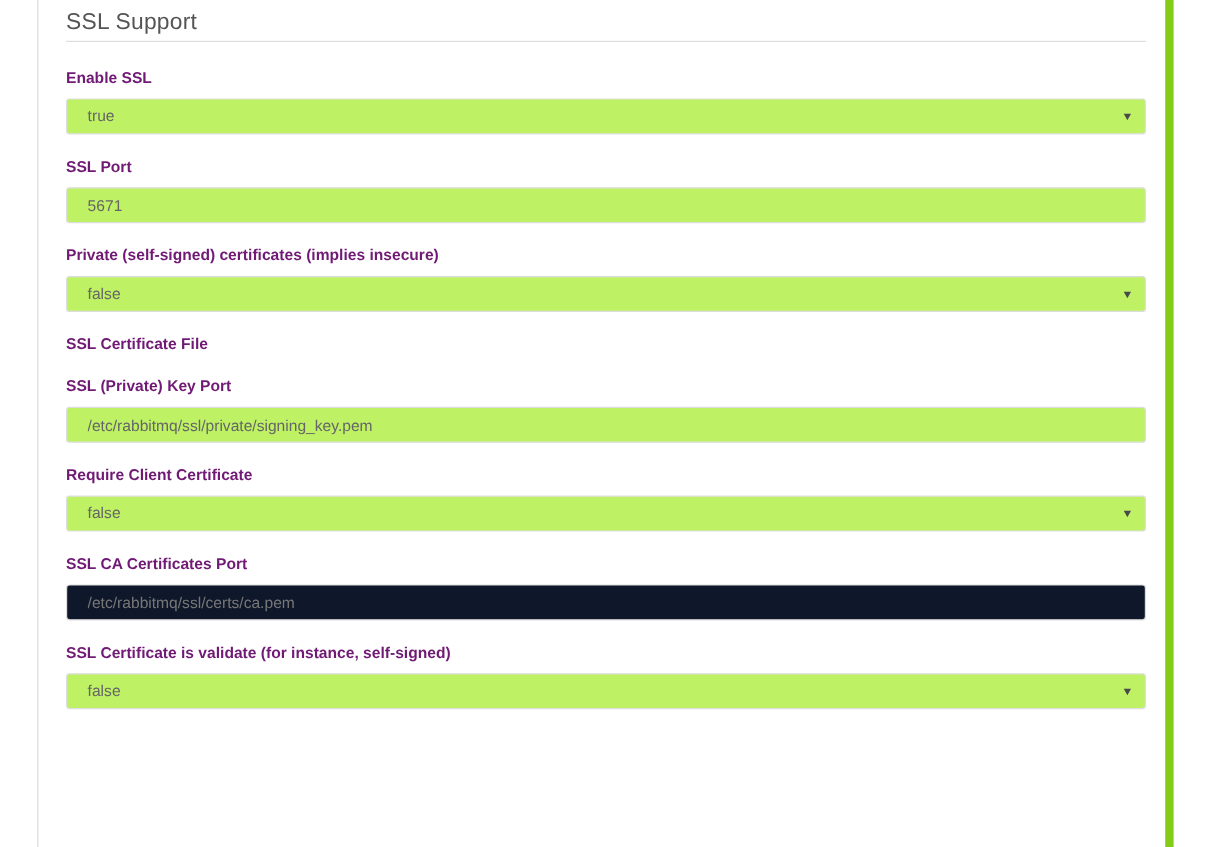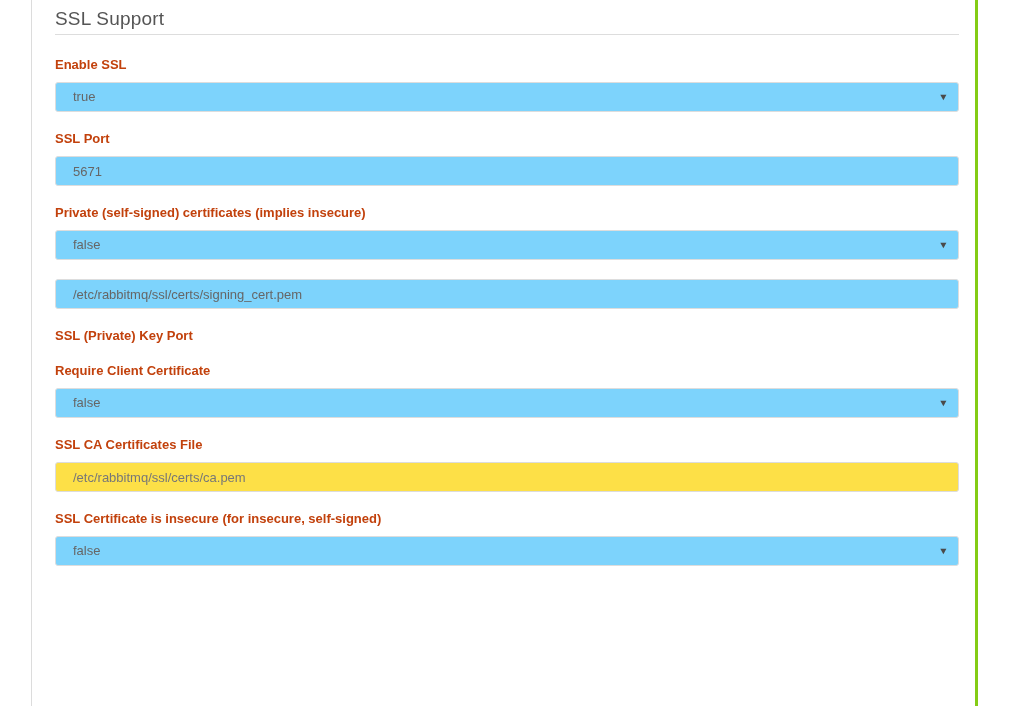--- a/index.html
+++ b/index.html
@@ -10,60 +10,60 @@
     width: 1013px;
     height: 706px;
     overflow: hidden;
     font-family: "Liberation Sans", sans-serif;
   }
   .panel {
     margin-left: 31px;
     width: 947px;
     min-height: 706px;
     border-left: 1px solid #dcdcdc;
-    border-right: 3px solid #84cc16;
+    border-right: 7px solid #84cc16;
     padding: 7px 16px 0 23px;
   }
   .section-title {
     margin: 0;
     font-size: 19px;
     font-weight: 400;
     line-height: 24px;
     color: #555555;
     letter-spacing: 0.2px;
   }
   .section-divider {
     border: none;
     border-top: 1px solid #dddddd;
     margin: 3px 0 22px 0;
   }
   .field-group { margin-bottom: 19px; }
   .field-label {
     font-size: 13px;
     font-weight: 700;
-    color: #c2410c;
+    color: #701a75;
     line-height: 16px;
     margin-bottom: 9px;
   }
   .text-input, .select-box {
     width: 100%;
     height: 30px;
     border: 1px solid #dddddd;
     border-radius: 3px;
-    background: #7dd3fc;
+    background: #bef264;
     font-family: "Liberation Sans", sans-serif;
     font-size: 13px;
     color: #666666;
   }
   .text-input {
     padding: 0 23px 0 17px;
     outline: none;
   }
   .text-input:disabled, .text-input.disabled {
-    background: #fde047;
+    background: #0f172a;
     border-color: #dcdcdc;
     color: #777777;
   }
   .select-box {
     position: relative;
     line-height: 28px;
     padding-left: 17px;
     cursor: pointer;
   }
   .select-value { color: #666666; }
@@ -86,25 +86,25 @@
   <div id="fields">
       <div class="field-group">
         <div class="field-label">Enable SSL</div>
         <div class="select-box"><span class="select-value">true</span><span class="caret">▼</span></div>
       </div>
       <div class="field-group"><div class="field-label">SSL Port</div><input type="text" class="text-input" value="5671" style=""></div>
       <div class="field-group">
         <div class="field-label">Private (self-signed) certificates (implies insecure)</div>
         <div class="select-box"><span class="select-value">false</span><span class="caret">▼</span></div>
       </div>
-      <div class="field-group"><input type="text" class="text-input" value="/etc/rabbitmq/ssl/certs/signing_cert.pem" style=""></div>
-      <div class="field-group"><div class="field-label">SSL (Private) Key Port</div></div>
+      <div class="field-group"><div class="field-label">SSL Certificate File</div></div>
+      <div class="field-group"><div class="field-label">SSL (Private) Key Port</div><input type="text" class="text-input" value="/etc/rabbitmq/ssl/private/signing_key.pem" style=""></div>
       <div class="field-group">
         <div class="field-label">Require Client Certificate</div>
         <div class="select-box"><span class="select-value">false</span><span class="caret">▼</span></div>
       </div>
-      <div class="field-group"><div class="field-label">SSL CA Certificates File</div><input type="text" class="text-input disabled" disabled="" value="/etc/rabbitmq/ssl/certs/ca.pem" style=""></div>
+      <div class="field-group"><div class="field-label">SSL CA Certificates Port</div><input type="text" class="text-input disabled" disabled="" value="/etc/rabbitmq/ssl/certs/ca.pem" style=""></div>
       <div class="field-group">
-        <div class="field-label">SSL Certificate is insecure (for insecure, self-signed)</div>
+        <div class="field-label">SSL Certificate is validate (for instance, self-signed)</div>
         <div class="select-box"><span class="select-value">false</span><span class="caret">▼</span></div>
       </div>
     </div>
 </div>
 
 </body></html>

